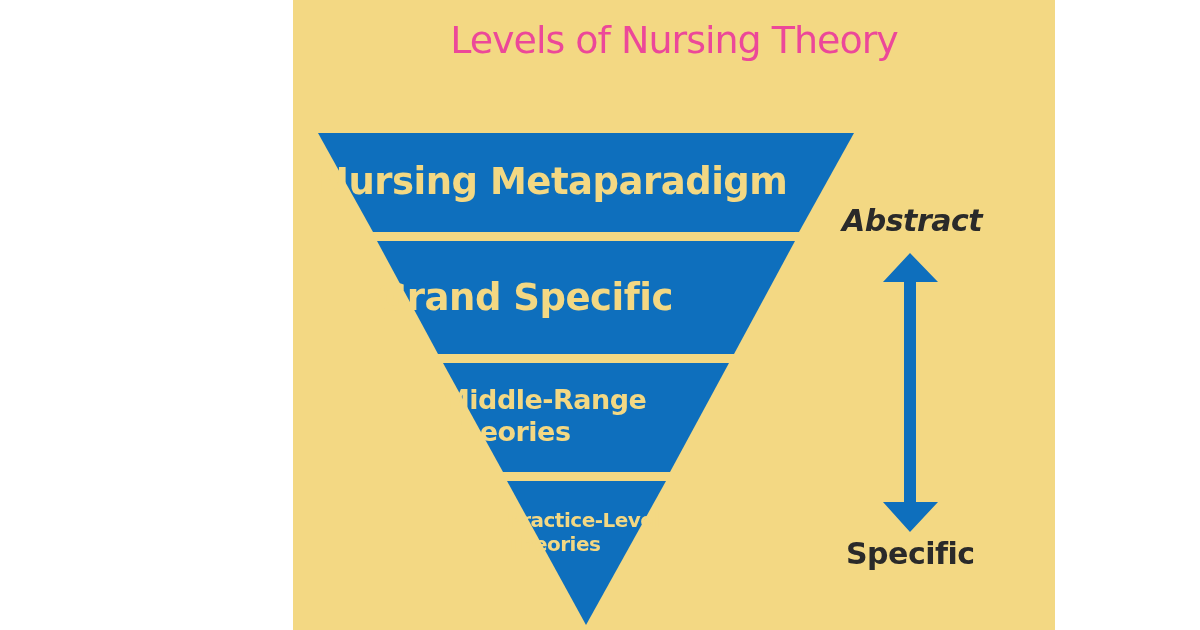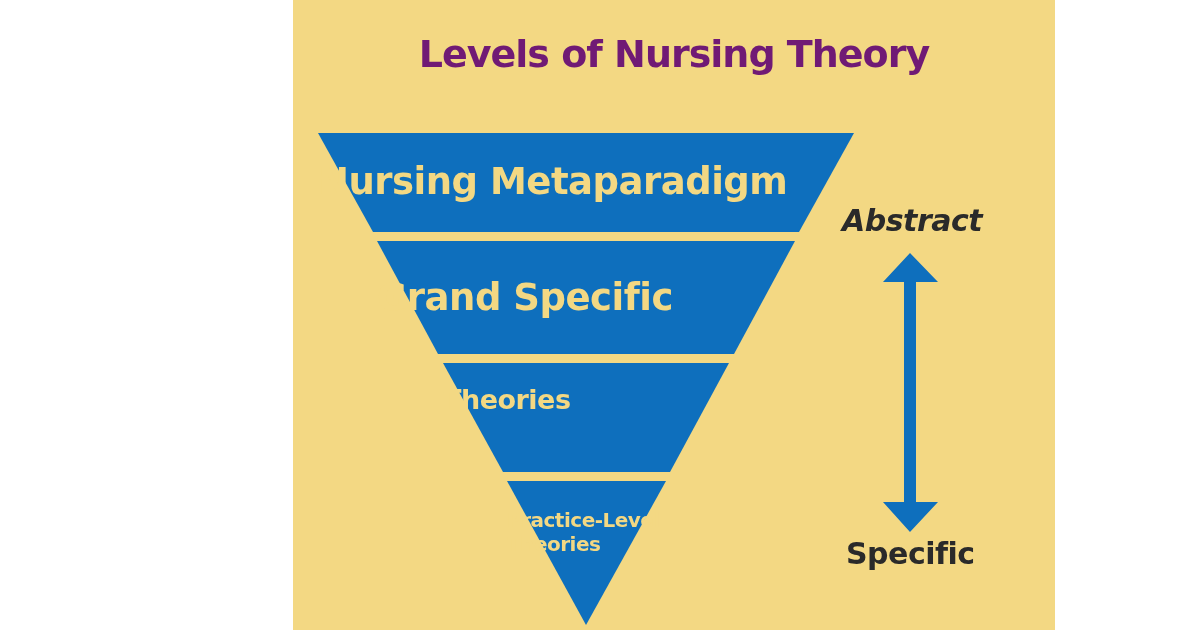--- a/index.html
+++ b/index.html
@@ -1,18 +1,18 @@
 <!DOCTYPE html>
 <html><head>
 <meta charset="utf-8">
 <style>
   html, body { margin:0; padding:0; }
   body { width:1200px; height:630px; background:#ffffff; position:relative; overflow:hidden; font-family:"DejaVu Sans", sans-serif; }
   .panel { position:absolute; left:293px; top:0; width:762px; height:630px; background:#f3d883; }
-  .title { position:absolute; left:293px; width:762px; top:32px; text-align:center; font-size:38px; font-weight:bold; color:#701a75; letter-spacing:-1px; }
+  .title { position:absolute; left:293px; width:762px; top:18px; text-align:center; font-size:38px; font-weight:normal; color:#ec4899; letter-spacing:-1px; }
   svg.shapes { position:absolute; left:0; top:0; }
   .band-label { position:absolute; text-align:left; color:#f3d883; font-weight:bold; letter-spacing:-0.5px; line-height:1.2; }
   .side-label { position:absolute; font-size:30px; font-weight:bold; color:#2a2a2a; letter-spacing:-0.5px; }
 </style>
 </head>
 <body>
 
 <div class="panel"></div>
 
 <div class="title">Levels of Nursing Theory</div>
@@ -26,20 +26,21 @@
   <g>
     <polygon points="910,253 938,282 916,282 916,502 938,502 910,532 883,502 904,502 904,282 883,282" fill="#0e6fbd"></polygon>
   </g>
 </svg>
 
 <div class="band-label" style="left:318px; width:536px; top:160px; font-size:37px;">Nursing Metaparadigm</div>
 
 <div class="band-label" style="left:377px; width:418px; top:276px; font-size:37px;">Grand Specific</div>
 
 <div class="band-label" style="left:443px; width:286px; top:384px; font-size:27px;">
+  <div>Middle-Range</div>
   <div>Theories</div>
 </div>
 
 <div class="band-label" style="left:507px; width:159px; top:508px; font-size:20px;">
   <div>Practice-Level</div>
   <div>Theories</div>
 </div>
 
 <div class="side-label" style="left:842px; top:203px;font-style:italic;">Abstract</div>
 <div class="side-label" style="left:846px; top:536px;">Specific</div>

